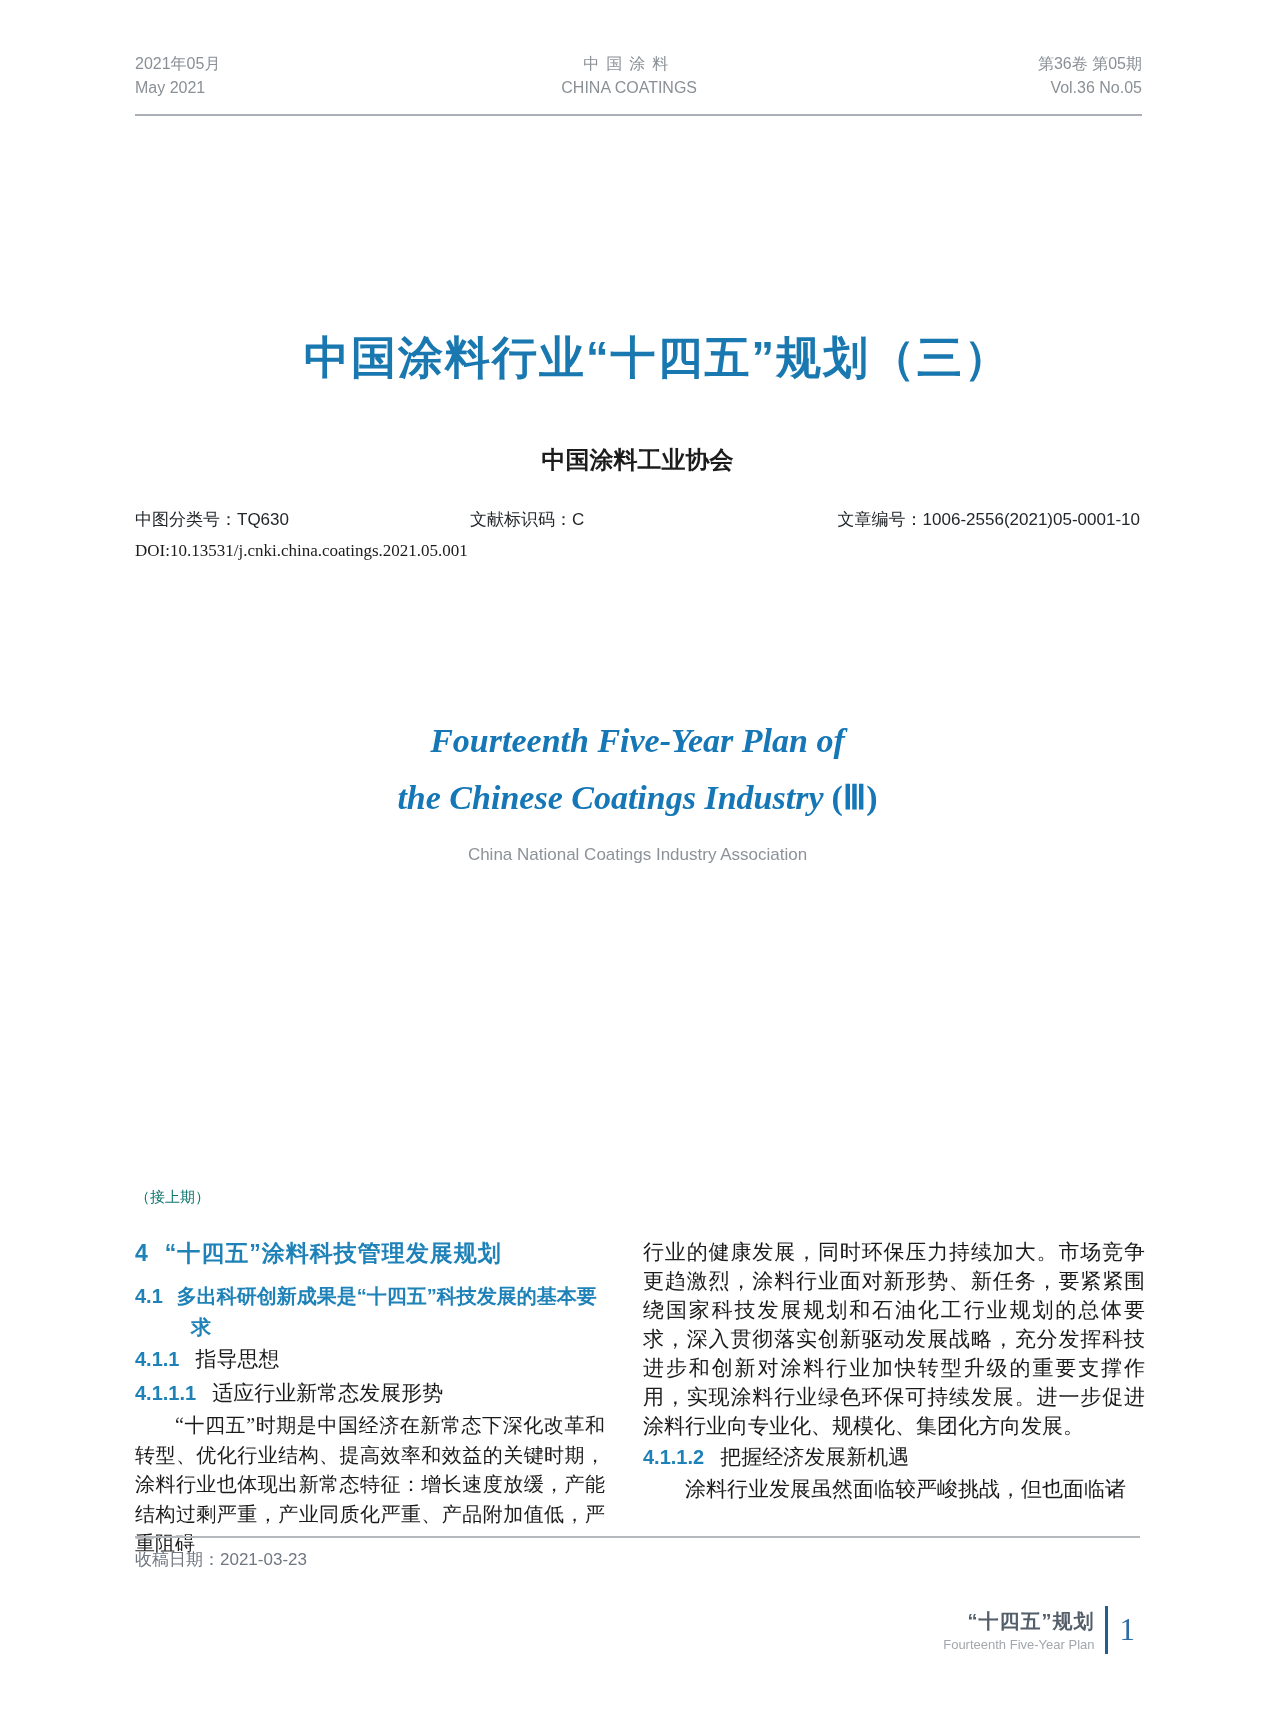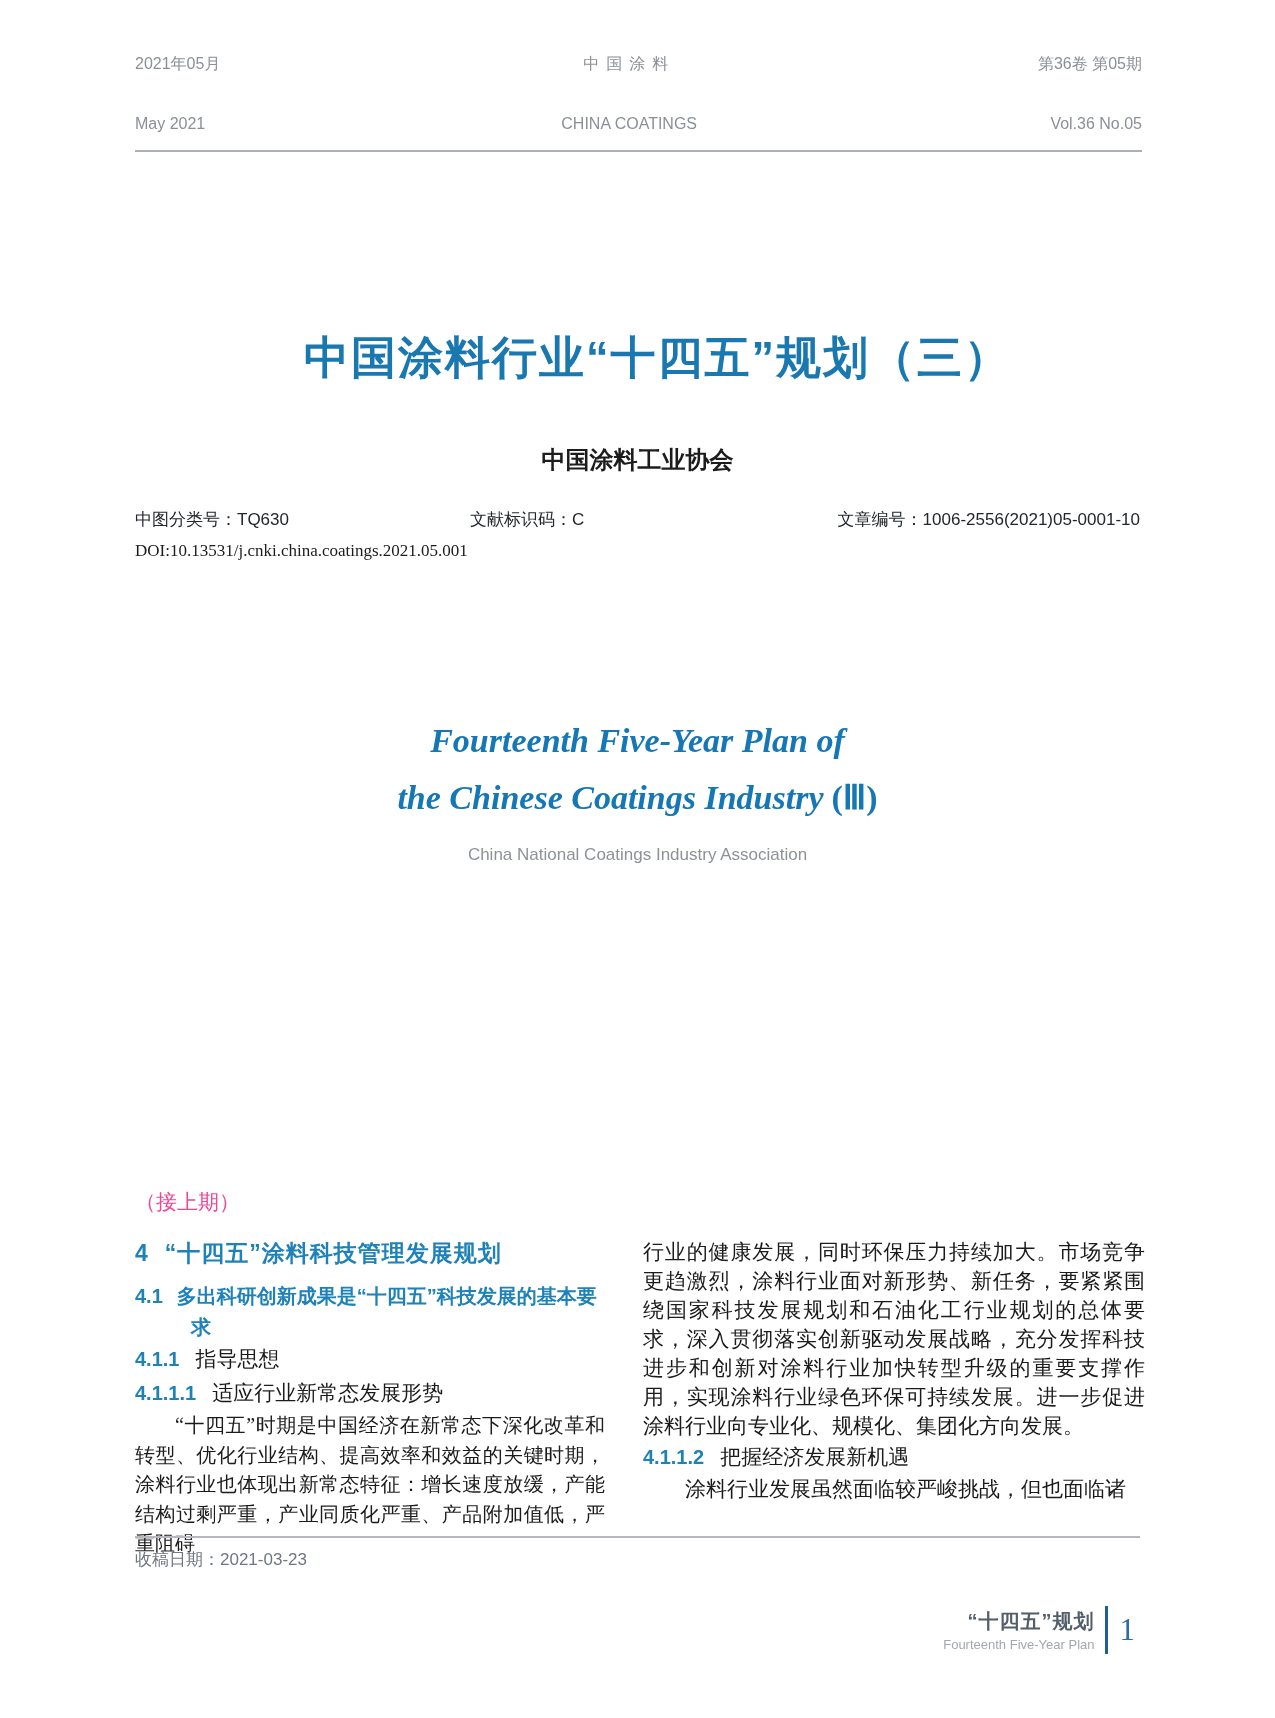--- a/index.html
+++ b/index.html
@@ -14,21 +14,21 @@
   .abs { position: absolute; }
 
   
   .runhead {
     left: 135px; right: 133px; top: 52px;
     display: flex; justify-content: space-between;
     color: #8a9096; font-size: 16px; line-height: 24px;
     padding-bottom: 14px;
     border-bottom: 2px solid #aab0b5;
   }
-  .runhead .cell { display: flex; flex-direction: column; gap: 36px; }
+  .runhead .cell { display: flex; flex-direction: column; }
   .runhead .cell.center { text-align: center; }
   .runhead .cell.right { text-align: right; }
   .runhead .cn-sp { letter-spacing: 7px; }
 
   
   .cn-title {
     left: 0; right: 0; top: 328px;
     text-align: center;
     color: #1a78b0;
     font-size: 45px; font-weight: bold;
@@ -65,21 +65,21 @@
   .en-author {
     left: 0; right: 0; top: 845px;
     text-align: center;
     font-size: 17px; color: #8d9298;
   }
 
   
   .continued {
     left: 135px; top: 1188px;
     font-family: "Liberation Serif", serif;
-    font-size: 21px; color: #ec4899;
+    font-size: 15px; color: #0f766e;
   }
   .col { top: 1238px; }
   .col.left  { left: 135px; width: 470px; }
   .col.right { left: 643px; width: 502px; }
 
   .h1 {
     color: #1e82b8; font-weight: bold; font-size: 23px;
     letter-spacing: 1px; margin-bottom: 12px;
   }
   .h1 .num { margin-right: 16px; }

